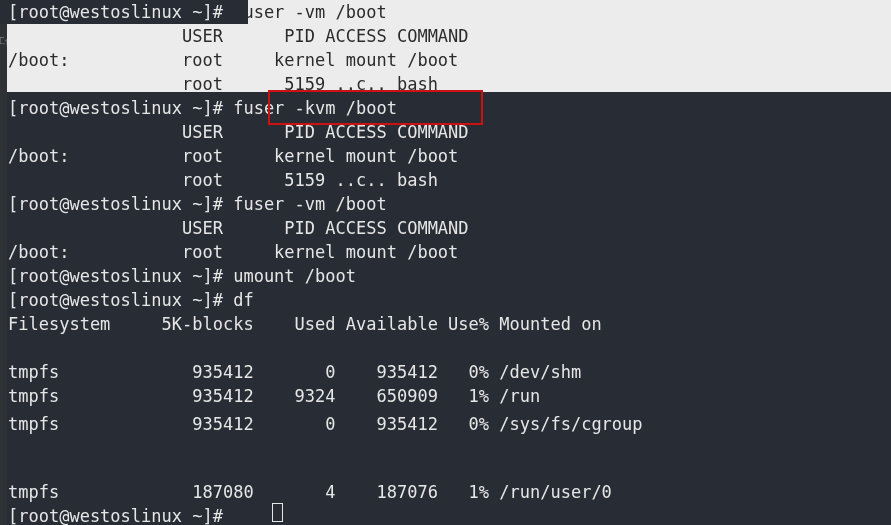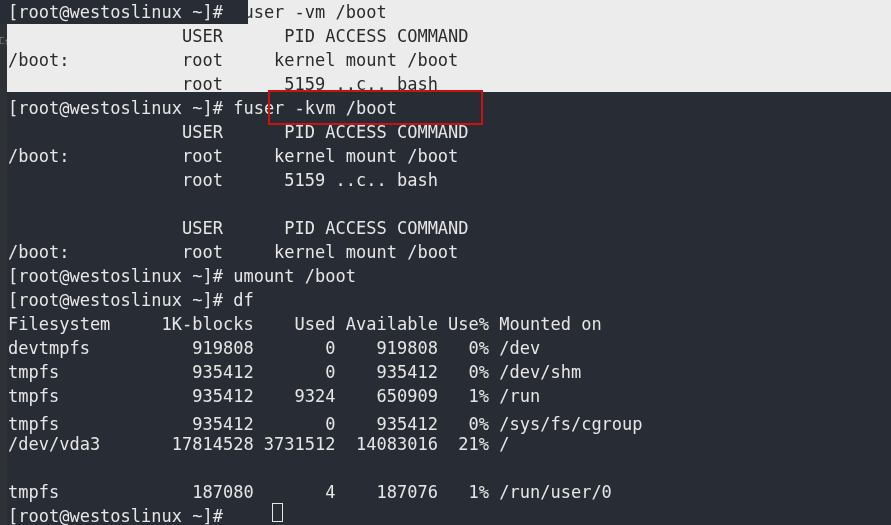--- a/index.html
+++ b/index.html
@@ -138,33 +138,32 @@
     <div class="row" style="top:24px">                 USER      PID ACCESS COMMAND</div>
     <div class="row" style="top:48px">/boot:           root     kernel mount /boot</div>
     <div class="row" style="top:72px">                 root      5159 ..c.. bash</div>
 
     <div class="row" style="top:96px"><span>[root@westoslinux ~]#</span><span> fuser -kvm /boot</span></div>
 
     <div class="row" style="top:120px">                 USER      PID ACCESS COMMAND</div>
     <div class="row" style="top:144px">/boot:           root     kernel mount /boot</div>
     <div class="row" style="top:168px">                 root      5159 ..c.. bash</div>
 
+    <div class="row" style="top:192px"><span>[root@westoslinux ~]#</span><span> fuser -vm /boot</span></div>
 
     <div class="row" style="top:216px">                 USER      PID ACCESS COMMAND</div>
     <div class="row" style="top:240px">/boot:           root     kernel mount /boot</div>
 
     <div class="row" style="top:288px"><span>[root@westoslinux ~]#</span><span> df</span></div>
     <div class="row" style="top:264px"><span>[root@westoslinux ~]#</span><span> umount /boot</span></div>
 
-    <div class="row" style="top:312px">Filesystem     1K-blocks    Used Available Use% Mounted on</div>
-    <div class="row" style="top:336px">devtmpfs          919808       0    919808   0% /dev</div>
+    <div class="row" style="top:312px">Filesystem     5K-blocks    Used Available Use% Mounted on</div>
     <div class="row" style="top:360px">tmpfs             935412       0    935412   0% /dev/shm</div>
     <div class="row" style="top:384px">tmpfs             935412    9324    650909   1% /run</div>
     <div class="row" style="top:412px">tmpfs             935412       0    935412   0% /sys/fs/cgroup</div>
-    <div class="row" style="top:432px">/dev/vda3       17814528 3731512  14083016  21% /</div>
     <div class="row" style="top:480px">tmpfs             187080       4    187076   1% /run/user/0</div>
 
     <div class="row" style="top:504px"><span>[root@westoslinux ~]#</span><span> </span></div>
 
   </div>
 
   <div id="selection-block"></div>
   <div id="selection-text">
     <div class="row" style="top:0px"><span>[root@westoslinux ~]#</span><span> fuser -vm /boot</span></div>
     <div class="row" style="top:24px">                 USER      PID ACCESS COMMAND</div>

